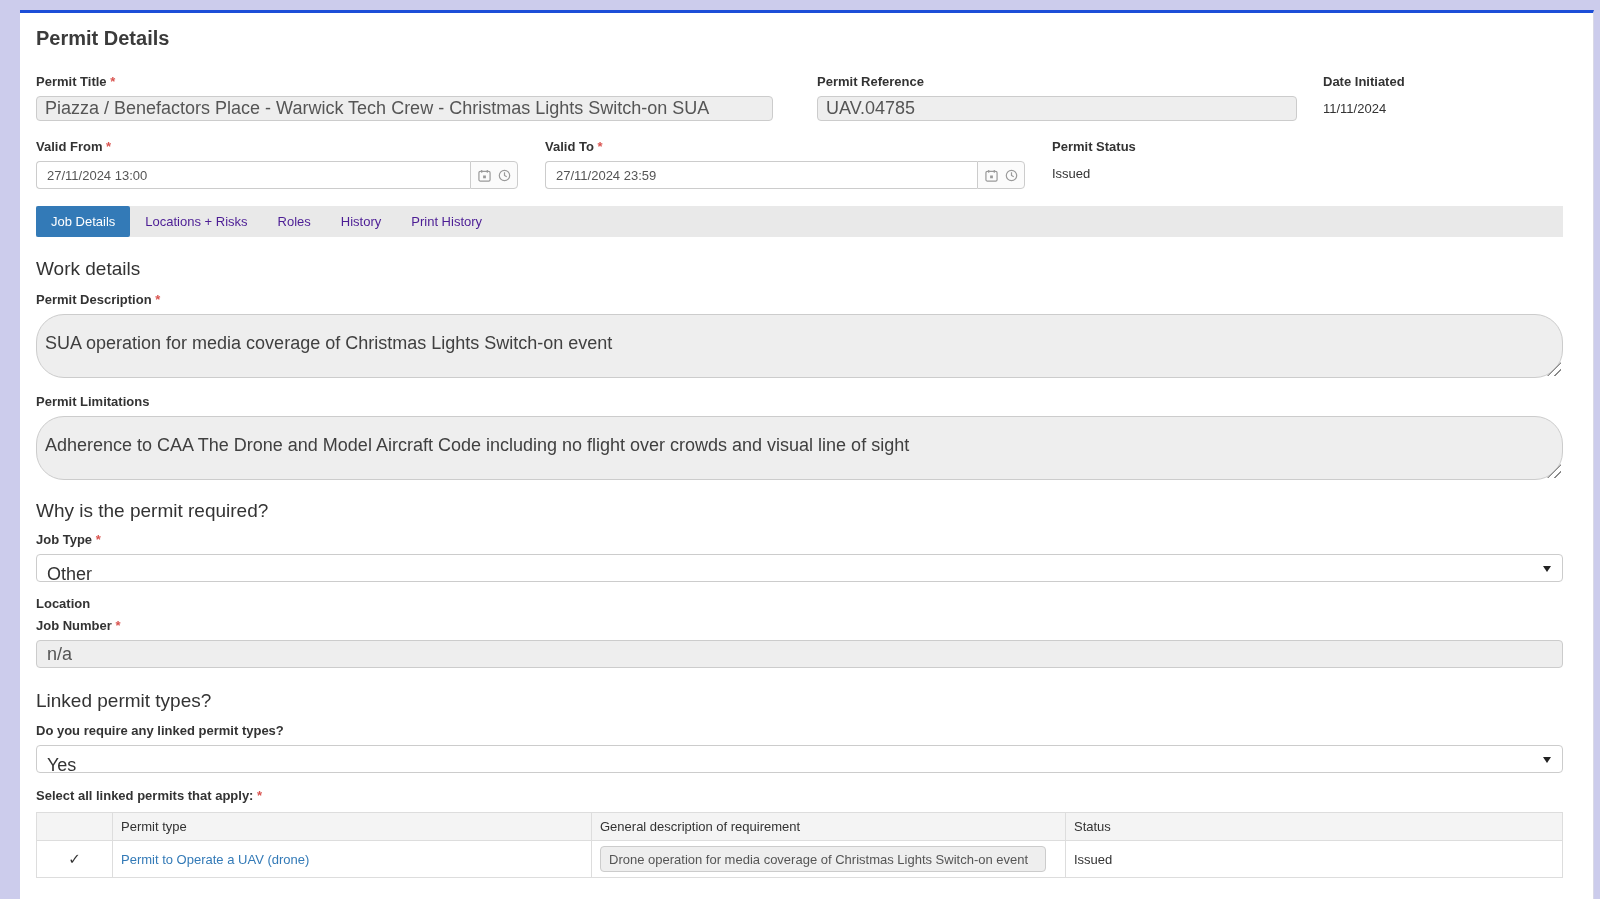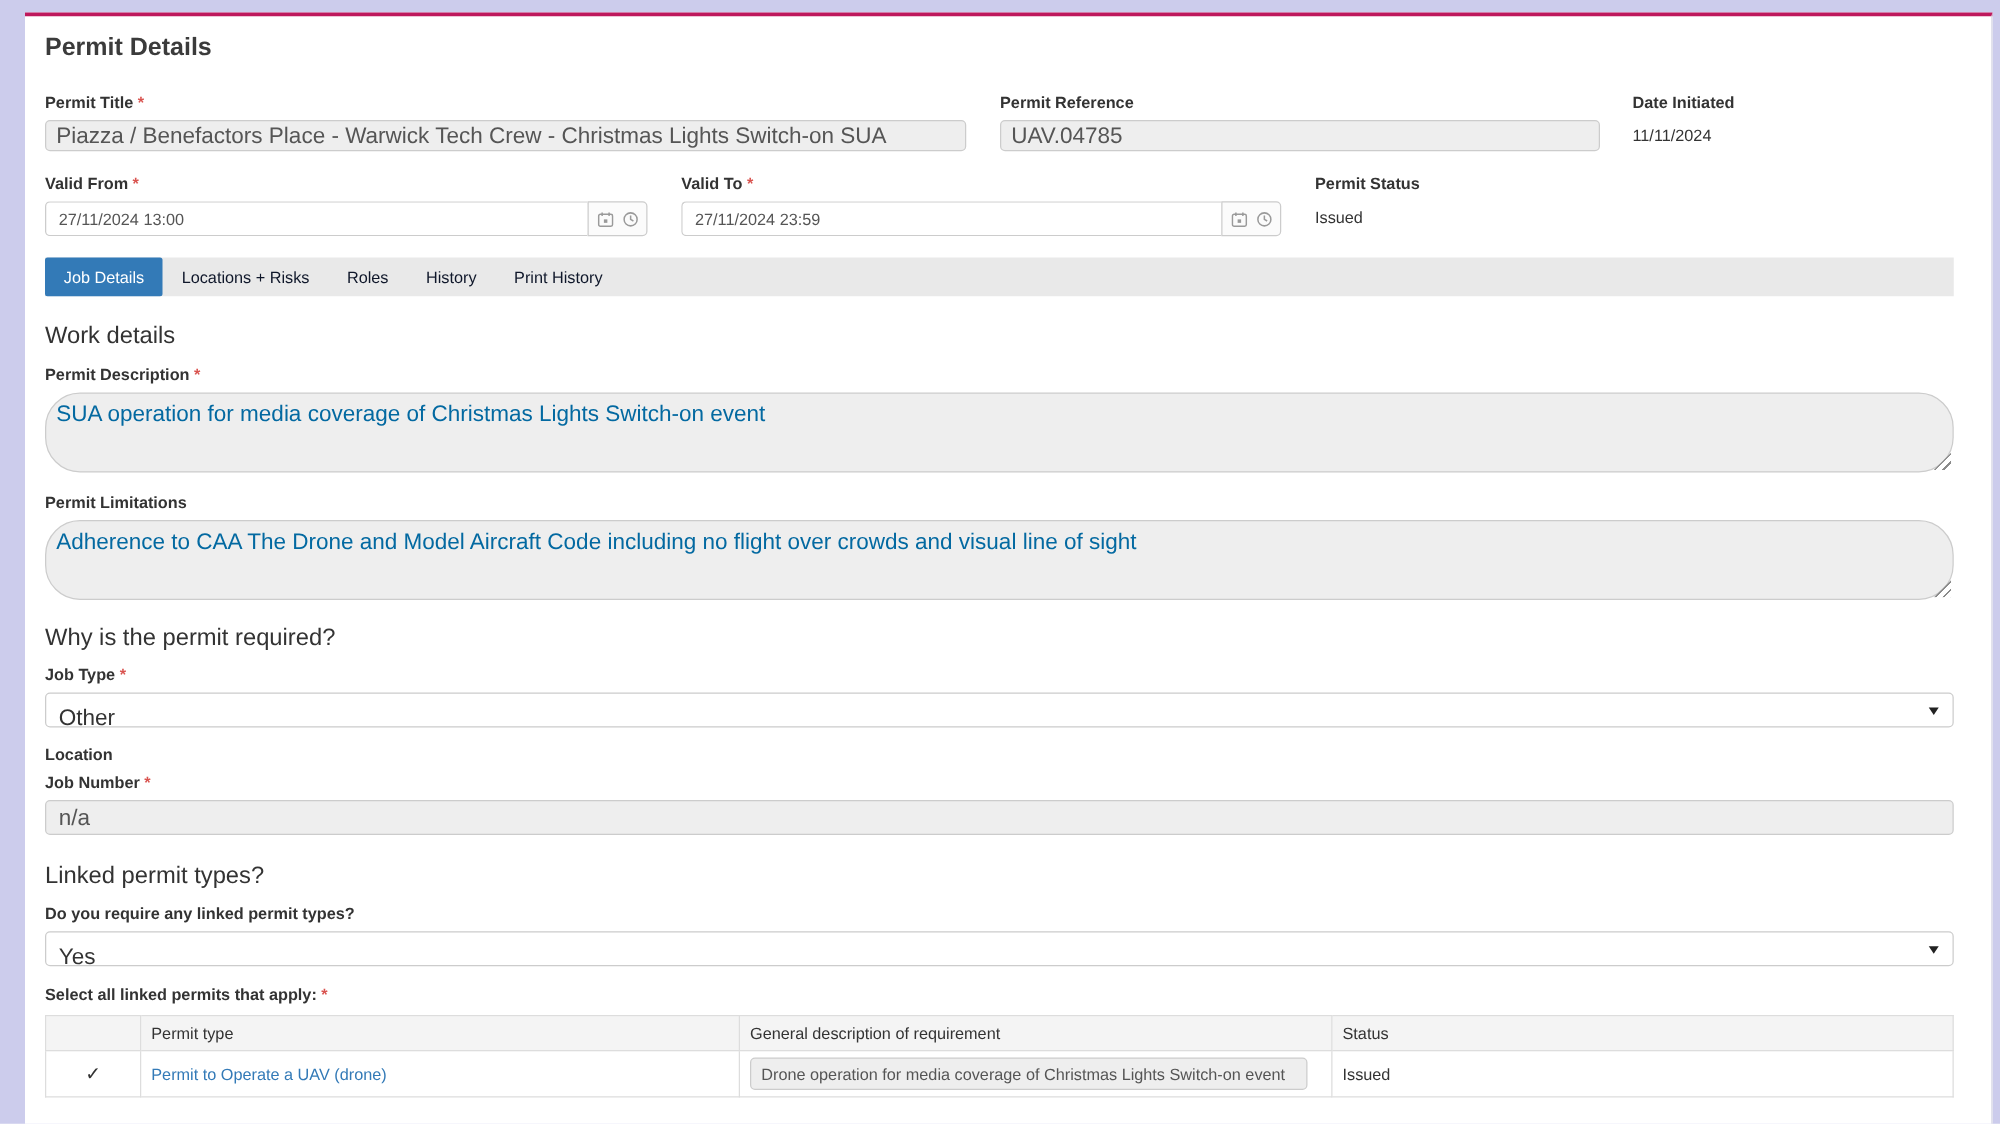--- a/index.html
+++ b/index.html
@@ -6,35 +6,35 @@
   html, body { width: 1600px; height: 899px; overflow: hidden; }
   body {
     background: #ccccec;
     font-family: "Liberation Sans", "DejaVu Sans", sans-serif;
     color: #333;
   }
   .panel {
     position: absolute;
     left: 20px; right: 6px; top: 10px; bottom: 0;
     background: #ffffff;
-    border-top: 3px solid #be185d;
+    border-top: 3px solid #1d4ed8;
     border-right: 1px solid #d9d9e6;
     padding: 10px 30px 0 16px;
     overflow: hidden;
   }
   h1.page-title { font-size: 20px; font-weight: 600; color: #3b3b3b; padding-top: 4px; }
   .field-label { font-size: 13px; font-weight: bold; color: #333; margin-bottom: 7px; line-height: 15px; }
   .req { color: #d9534f; font-weight: bold; }
   .static-value { font-size: 13px; color: #333; padding-top: 5px; }
 
   .row-flex { display: flex; align-items: flex-start; }
   .row1 { margin-top: 24px; }
   .row2 { margin-top: 18px; }
   .col-title { width: 737px; }
-  .col-ref { width: 480px; margin-left: 27px; }
+  .col-ref { width: 480px; margin-left: 44px; }
   .col-date { flex: 1; margin-left: 26px; }
   .col-vfrom { width: 482px; }
   .col-vto { width: 480px; margin-left: 27px; }
   .col-status { flex: 1; margin-left: 27px; }
 
   .text-input, .textarea-box, .select-box, .disabled-input {
     width: 100%;
     border: 1px solid #ccc;
     border-radius: 4px;
     font-family: "Liberation Sans", "DejaVu Sans", sans-serif;
@@ -52,32 +52,32 @@
   }
   .input-addon {
     width: 48px; height: 28px; border: 1px solid #ccc; border-radius: 0 4px 4px 0;
     background: #fbfbfb; display: flex; align-items: center; justify-content: center; gap: 7px;
   }
   .addon-icon { width: 13px; height: 13px; display: block; }
   .addon-icon svg { display: block; }
 
   
   .tab-bar { margin-top: 17px; background: #e9e9e9; display: flex; height: 31px; align-items: stretch; }
-  .tab { font-size: 13px; color: #0f172a; padding: 0 15px; display: flex; align-items: center; cursor: pointer; }
+  .tab { font-size: 13px; color: #4c1d95; padding: 0 15px; display: flex; align-items: center; cursor: pointer; }
   .tab.active { background: #337ab7; color: #fff; border-radius: 2px; text-align: center; }
 
   h2.section-heading { font-size: 19px; font-weight: 500; color: #333; }
   .sec-work { margin-top: 21px; }
   .sec-why { margin-top: 20px; }
   .sec-linked { margin-top: 22px; }
   .field-block { margin-top: 12px; }
 
   .textarea-wrap { position: relative; }
   textarea.textarea-box {
-    height: 64px; background: #eee; color: #0369a1; padding: 8px 8px;
+    height: 64px; background: #eee; color: #404040; padding: 20px 8px;
     resize: none; display: block; line-height: 17px; border-radius: 28px;
   }
   .resize-grip {
     position: absolute; right: 2px; bottom: 2px; width: 14px; height: 14px;
     background: repeating-linear-gradient(135deg, #8a8a8a 0 1.5px, transparent 1.5px 4.8px);
     clip-path: polygon(100% 0, 100% 100%, 0 100%);
   }
 
   .select-box {
     height: 28px; background: #fff; color: #333; position: relative;

